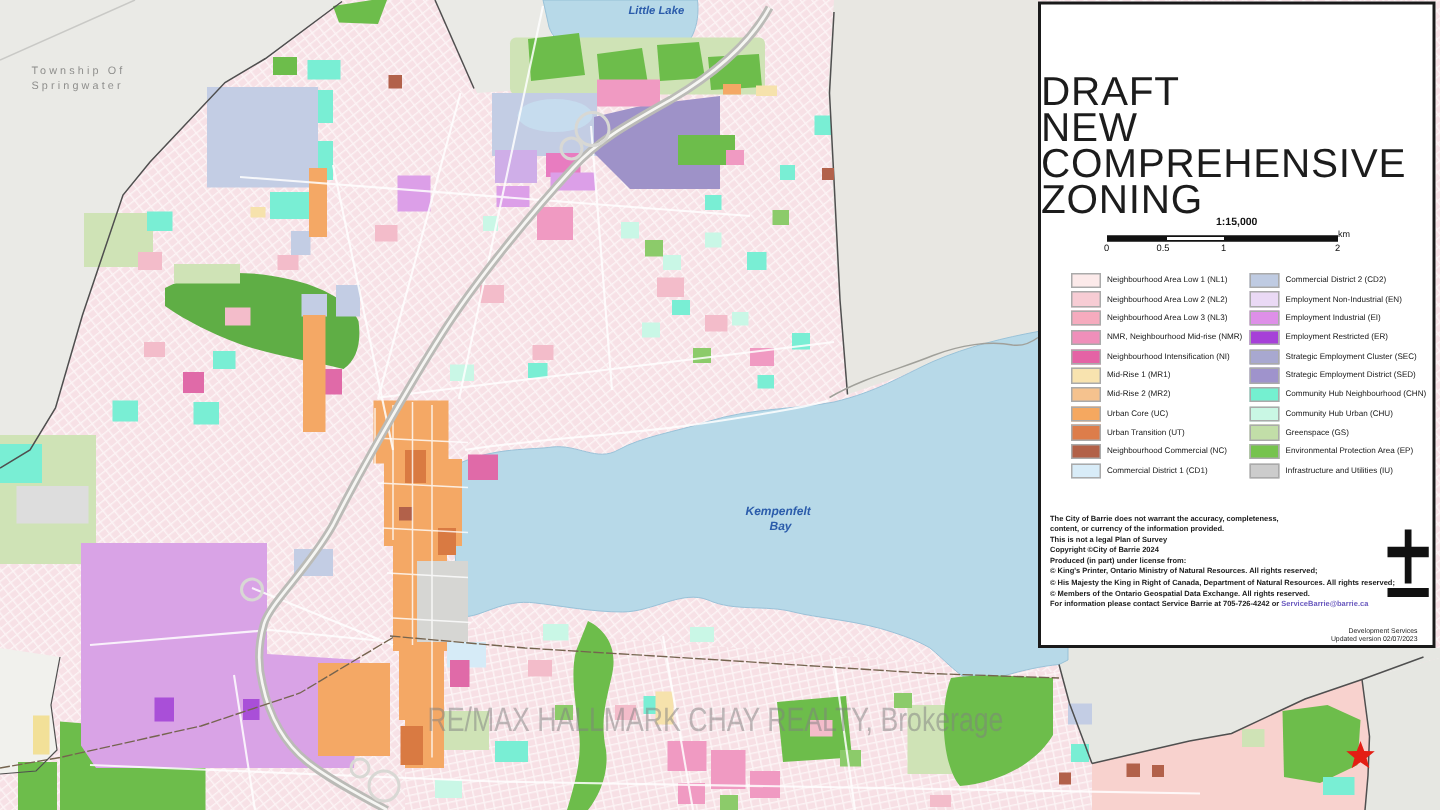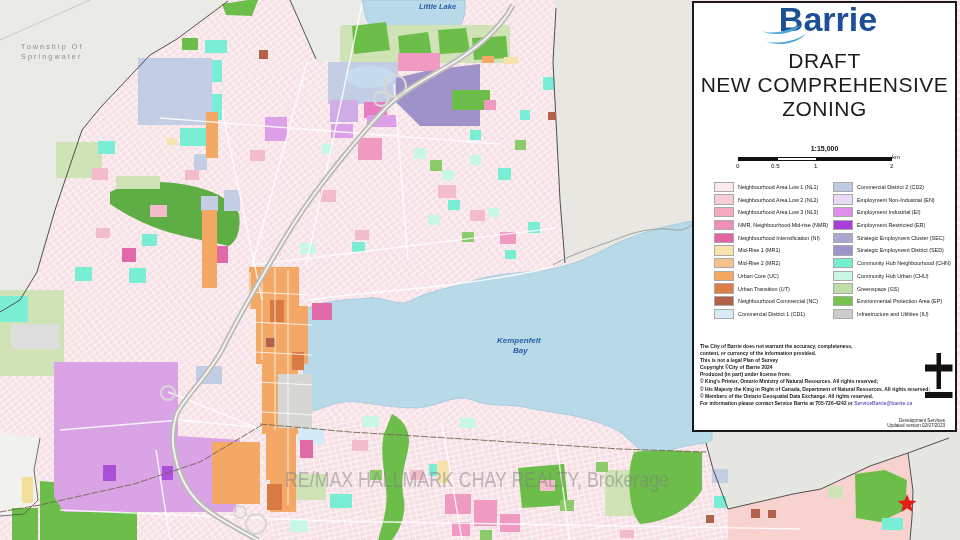--- a/index.html
+++ b/index.html
@@ -1,20 +1,20 @@
 <!DOCTYPE html>
 <html><head>
 <meta charset="utf-8">
 <style>
   html,body{margin:0;padding:0;background:#fff;}
   #stage{position:relative;width:960px;height:540px;overflow:hidden;font-family:"Liberation Sans",sans-serif;background:#f5dfe4;}
   #map{position:absolute;left:0;top:0;}
   #panel{position:absolute;left:692px;top:1px;width:261px;height:427px;background:#fff;border:2px solid #1a1a1a;}
   #logo{position:absolute;left:0;top:-1px;width:100%;text-align:center;}
-  #title{position:absolute;left:0;top:46px;width:100%;text-align:center;font-size:21px;line-height:24px;color:#1c1c1c;letter-spacing:0.5px;}
+  #title{position:absolute;left:0;top:46px;width:100%;text-align:left;font-size:27px;line-height:24px;color:#1c1c1c;letter-spacing:0.5px;}
   #wm{position:absolute;left:285px;top:467px;font-size:22.5px;letter-spacing:0;color:rgba(128,128,128,0.5);white-space:nowrap;z-index:5;transform:scaleX(0.79);transform-origin:0 0;}
   .leg{position:absolute;font-size:5.4px;color:#161616;white-space:nowrap;}
   .lrow{display:flex;align-items:center;height:12.72px;}
   .sw{width:17.5px;height:8.3px;border:0.5px solid #aaa;margin-right:4.5px;flex:none;}
   #disc{position:absolute;left:6px;top:340px;font-size:5px;line-height:7.1px;color:#1a1a1a;white-space:nowrap;letter-spacing:0;font-weight:bold;}
   #devserv{position:absolute;right:10px;top:415px;font-size:4.6px;line-height:5.2px;color:#222;text-align:right;}
 </style>
 </head>
 <body>
 <div id="stage">
@@ -268,27 +268,20 @@
 <text x="21" y="49" font-size="7.2" letter-spacing="2.1" fill="#8e8e8c" font-family="Liberation Sans,sans-serif">Township Of</text>
 <text x="21" y="59" font-size="7.2" letter-spacing="2.1" fill="#8e8e8c" font-family="Liberation Sans,sans-serif">Springwater</text>
 <text x="419" y="9" font-size="7.5" font-weight="bold" font-style="italic" fill="#2b5cab" font-family="Liberation Sans,sans-serif">Little Lake</text>
 <text x="497" y="343" font-size="8" font-weight="bold" font-style="italic" fill="#2b5cab" font-family="Liberation Sans,sans-serif">Kempenfelt</text>
 <text x="513" y="353" font-size="8" font-weight="bold" font-style="italic" fill="#2b5cab" font-family="Liberation Sans,sans-serif">Bay</text>
 
 <polygon points="907.0,494.0 909.5,500.6 916.5,500.9 911.0,505.3 912.9,512.1 907.0,508.2 901.1,512.1 903.0,505.3 897.5,500.9 904.5,500.6" fill="#e41e14"></polygon>
 </svg>
 <div id="wm">RE/MAX HALLMARK CHAY REALTY, Brokerage</div>
 <div id="panel">
-  <div id="logo">
-    <svg width="150" height="44" viewBox="0 0 150 44">
-      <text x="78" y="29" text-anchor="middle" font-family="Liberation Sans,sans-serif" font-weight="bold" font-size="34" fill="#1c4f93">Barrie</text>
-      <path d="M12 29 C20 32 32 30 40 27 C45 25 49 24 51 23 C46 29 36 32 27 32 C20 32 15 31 12 29 Z" fill="#47a7d8"></path>
-      <path d="M16 39 C24 42 38 40 46 37 C51 35 55 33 57 31 C51 38 40 42 31 42 C24 42 19 41 16 39 Z" fill="#47a7d8"></path>
-    </svg>
-  </div>
   <div id="title">DRAFT<br>NEW COMPREHENSIVE<br>ZONING</div>
   <div style="position:absolute;left:0;top:142px;width:100%;text-align:center;font-size:7px;font-weight:bold;color:#111;">1:15,000</div>
   <div style="position:absolute;left:44px;top:153.5px;width:154px;height:4px;background:#111;border:1px solid #111;box-sizing:border-box;">
     <div style="position:absolute;left:39px;top:0;width:38px;height:2.2px;background:#fff;"></div>
   </div>
   <div style="position:absolute;left:198px;top:151px;font-size:6px;color:#111;">km</div>
   <div style="position:absolute;left:42px;top:159px;font-size:6.2px;color:#111;">0</div>
   <div style="position:absolute;left:77px;top:159px;font-size:6.2px;color:#111;">0.5</div>
   <div style="position:absolute;left:120px;top:159px;font-size:6.2px;color:#111;">1</div>
   <div style="position:absolute;left:196px;top:159px;font-size:6.2px;color:#111;">2</div>

